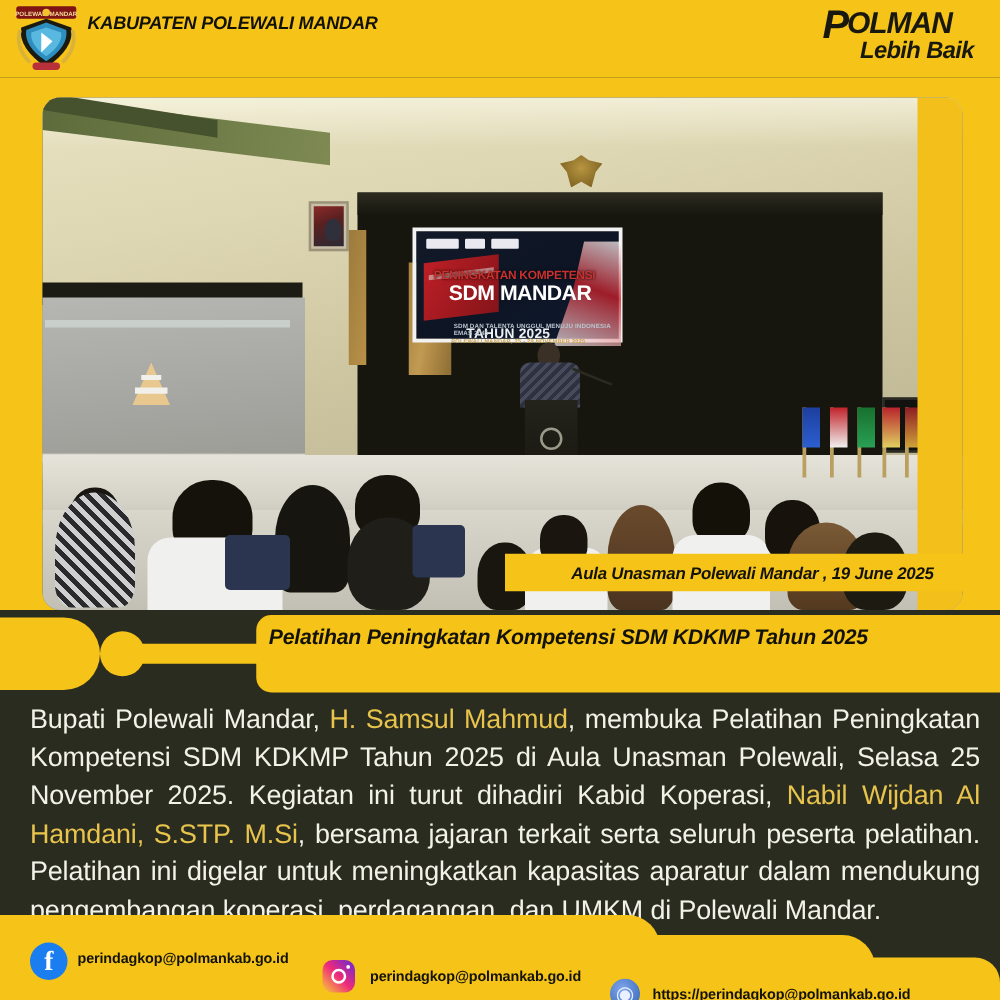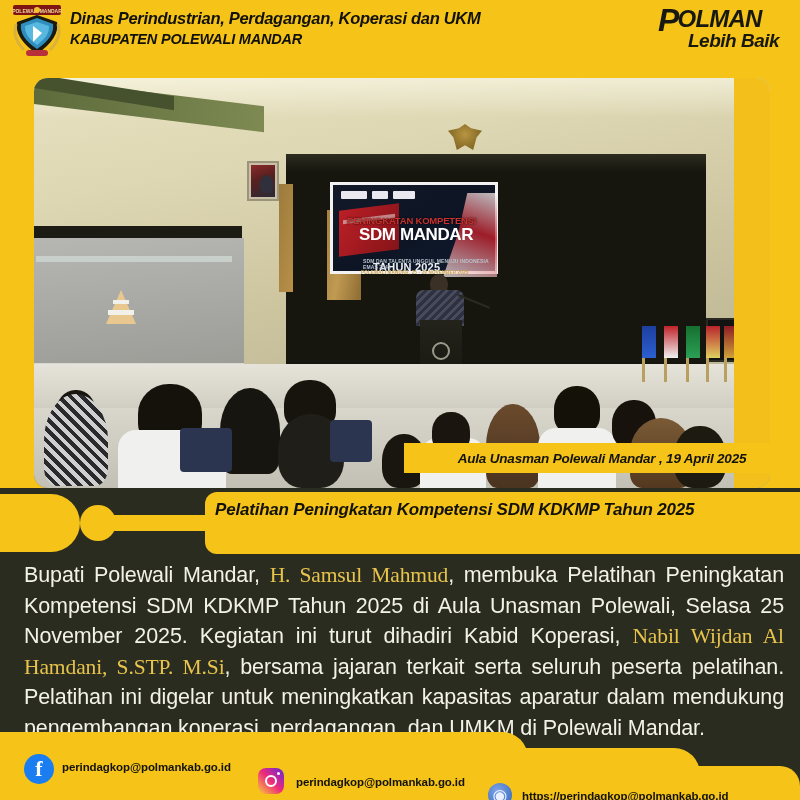--- a/index.html
+++ b/index.html
@@ -306,21 +306,21 @@
   }
 
   
   .body-text {
     position:absolute; left:24px; top:560px; width:760px; height:172px;
     z-index:7;
     font-size:21.5px; line-height:30.5px; color:#f3f2e8;
     text-align:justify; text-justify:inter-word;
     letter-spacing:-0.1px;
   }
-  .hl { color:#E8C44C;font-family:Liberation Serif, serif; }
+  .hl { color:#E8C44C; }
 
   
   .footer {
     position:absolute; left:0; top:732px; width:800px; height:68px;
     z-index:8;
   }
   .fb {
     position:absolute; left:0; top:0; width:528px; height:68px;
     background:#F6C319; border-radius:0 26px 0 0;
   }
@@ -391,21 +391,20 @@
       <path d="M29 20 L41 24 Q42 34 29 43 Q16 34 17 24 Z" fill="#59b8e0"></path>
       <path d="M25 24 L25 40 L34 31 Z" fill="#ffffff"></path>
       <circle cx="29" cy="8" r="3" fill="#f2c230"></circle>
       <path d="M8 22 Q4 36 16 48" stroke="#d9b23a" stroke-width="3" fill="none"></path>
       <path d="M50 22 Q54 36 42 48" stroke="#d9b23a" stroke-width="3" fill="none"></path>
       <rect x="18" y="48" width="22" height="6" rx="3" fill="#b8303a"></rect>
     </svg>
   </div>
 
   <div class="header-titles">
-    <div class="header-line1">Dinas Perindustrian, Perdagangan, Koperasi dan UKM</div>
     <div class="header-line2">KABUPATEN POLEWALI MANDAR</div>
   </div>
 
   <div class="polman-logo">
     <div class="polman-top"><span class="polman-p">P</span><span>OLMAN</span></div>
     <div class="polman-bottom">Lebih Baik</div>
   </div>
 </div>
 
 <div class="yellow-frame"></div>
@@ -490,21 +489,21 @@
       <div class="aud" style="left:578px;top:-8px;width:44px;height:48px;background:#17130c"></div>
       <div class="hijab" style="left:596px;top:10px;width:62px;height:70px;background:linear-gradient(180deg,#7a5a36,#53391f)"></div>
       <div class="aud" style="left:640px;top:18px;width:52px;height:62px;background:#1d1a12"></div>
     </div>
 
     <div class="rt-pillar"></div>
   </div>
 </div>
 
 <div class="caption-bar">
-  <div class="caption-text">Aula Unasman Polewali Mandar , 19 April 2025</div>
+  <div class="caption-text">Aula Unasman Polewali Mandar , 19 June 2025</div>
 </div>
 
 <div class="title-band">
   <div class="tb-block"></div>
   <div class="tb-dot"></div>
   <div class="tb-strip"></div>
   <div class="tb-panel"></div>
   <div class="tb-title">Pelatihan Peningkatan Kompetensi SDM KDKMP Tahun 2025</div>
 </div>
 

